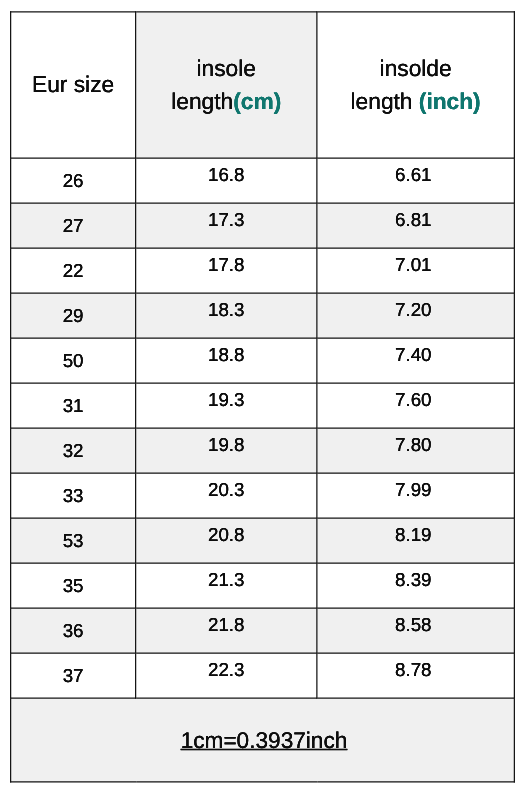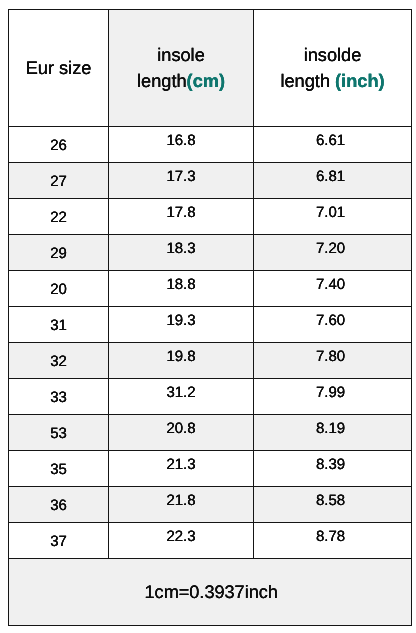--- a/index.html
+++ b/index.html
@@ -19,21 +19,21 @@
   tr td:first-child{border-left:1px solid #151515;}
   thead td{height:116px;border-top:1px solid #151515;font-size:18.2px;}
   tbody td{height:35px;}
   tfoot td{height:66px;font-size:18.1px;}
   .shade{background:#f0f0f0;}
   .unit{color:#0f766e;font-weight:bold;}
   .hdr-in{display:inline-block;transform:translateY(0.8px);}
   .v-eur{display:inline-block;transform:translateY(0.6px);}
   .v-cm{display:inline-block;transform:translateY(-3.9px);}
   .v-in{display:inline-block;transform:translate(-1.9px,-3.9px);}
-  .note{display:inline-block;transform:translate(1.2px,1.1px);}
+  .note{display:inline-block;transform:translate(1.2px,1.1px);text-decoration:underline;}
 </style>
 </head>
 <body>
 
 <div id="chart">
   <table>
     <colgroup>
       <col class="c-eur">
         <col class="c-cm">
         <col class="c-in">
@@ -66,37 +66,37 @@
     <td><span class="v-eur">22</span></td>
     <td><span class="v-cm">17.8</span></td>
     <td><span class="v-in">7.01</span></td>
   </tr>
         <tr>
     <td class="shade"><span class="v-eur">29</span></td>
     <td class="shade"><span class="v-cm">18.3</span></td>
     <td class="shade"><span class="v-in">7.20</span></td>
   </tr>
         <tr>
-    <td><span class="v-eur">20</span></td>
+    <td><span class="v-eur">50</span></td>
     <td><span class="v-cm">18.8</span></td>
     <td><span class="v-in">7.40</span></td>
   </tr>
         <tr>
     <td><span class="v-eur">31</span></td>
     <td><span class="v-cm">19.3</span></td>
     <td><span class="v-in">7.60</span></td>
   </tr>
         <tr>
     <td class="shade"><span class="v-eur">32</span></td>
     <td class="shade"><span class="v-cm">19.8</span></td>
     <td class="shade"><span class="v-in">7.80</span></td>
   </tr>
         <tr>
     <td><span class="v-eur">33</span></td>
-    <td><span class="v-cm">31.2</span></td>
+    <td><span class="v-cm">20.3</span></td>
     <td><span class="v-in">7.99</span></td>
   </tr>
         <tr>
     <td class="shade"><span class="v-eur">53</span></td>
     <td class="shade"><span class="v-cm">20.8</span></td>
     <td class="shade"><span class="v-in">8.19</span></td>
   </tr>
         <tr>
     <td><span class="v-eur">35</span></td>
     <td><span class="v-cm">21.3</span></td>

